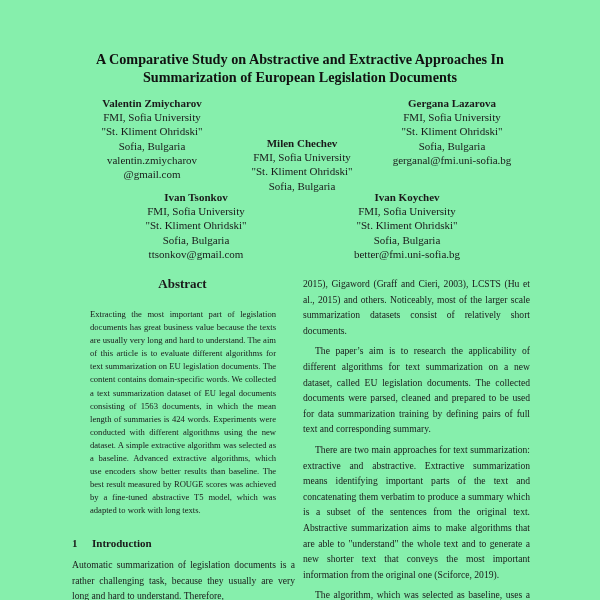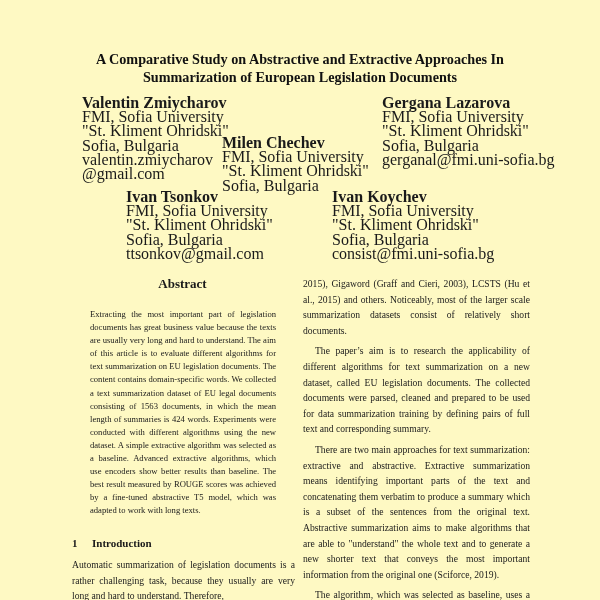--- a/index.html
+++ b/index.html
@@ -12,35 +12,36 @@
       height: 600px;
       position: relative;
       overflow: hidden;
       font-family: "Liberation Serif", "DejaVu Serif", serif;
       color: #1a1a1a;
     }
     .page {
       position: absolute;
       left: 0; top: 0;
       width: 600px; height: 600px;
-      background: #fef9c3;
+      background: #86efac;
     }
     .title {
       position: absolute;
       left: 60px; width: 480px;
       top: 50px;
       text-align: center;
       font-weight: bold;
       font-size: 14.2px;
       line-height: 18px;
       color: #111;
     }
     .author {
       position: absolute;
-      font-size: 16px;
+      text-align: center;
+      font-size: 11px;
       line-height: 14.2px;
       color: #1a1a1a;
       white-space: nowrap;
     }
     .author .name {
       font-weight: bold;
       display: block;
     }
     .author span.line { display: block; }
 
@@ -128,21 +129,21 @@
     <span class="line">"St. Kliment Ohridski"</span>
     <span class="line">Sofia, Bulgaria</span>
     <span class="line">ttsonkov@gmail.com</span>
   </div>
 
   <div class="author" style="left:332px; width:150px; top:190px;">
     <span class="name">Ivan Koychev</span>
     <span class="line">FMI, Sofia University</span>
     <span class="line">"St. Kliment Ohridski"</span>
     <span class="line">Sofia, Bulgaria</span>
-    <span class="line">consist@fmi.uni-sofia.bg</span>
+    <span class="line">better@fmi.uni-sofia.bg</span>
   </div>
 
   <div class="abstract-heading">Abstract</div>
   <div class="col abstract-body">
     <p>Extracting the most important part of legislation documents has great business value because the texts are usually very long and hard to understand. The aim of this article is to evaluate different algorithms for text summarization on EU legislation documents. The content contains domain-specific words. We collected a text summarization dataset of EU legal documents consisting of 1563 documents, in which the mean length of summaries is 424 words. Experiments were conducted with different algorithms using the new dataset. A simple extractive algorithm was selected as a baseline. Advanced extractive algorithms, which use encoders show better results than baseline. The best result measured by ROUGE scores was achieved by a fine-tuned abstractive T5 model, which was adapted to work with long texts.</p>
   </div>
 
   <div class="section-heading">
     <span class="num">1</span><span>Introduction</span>
   </div>

